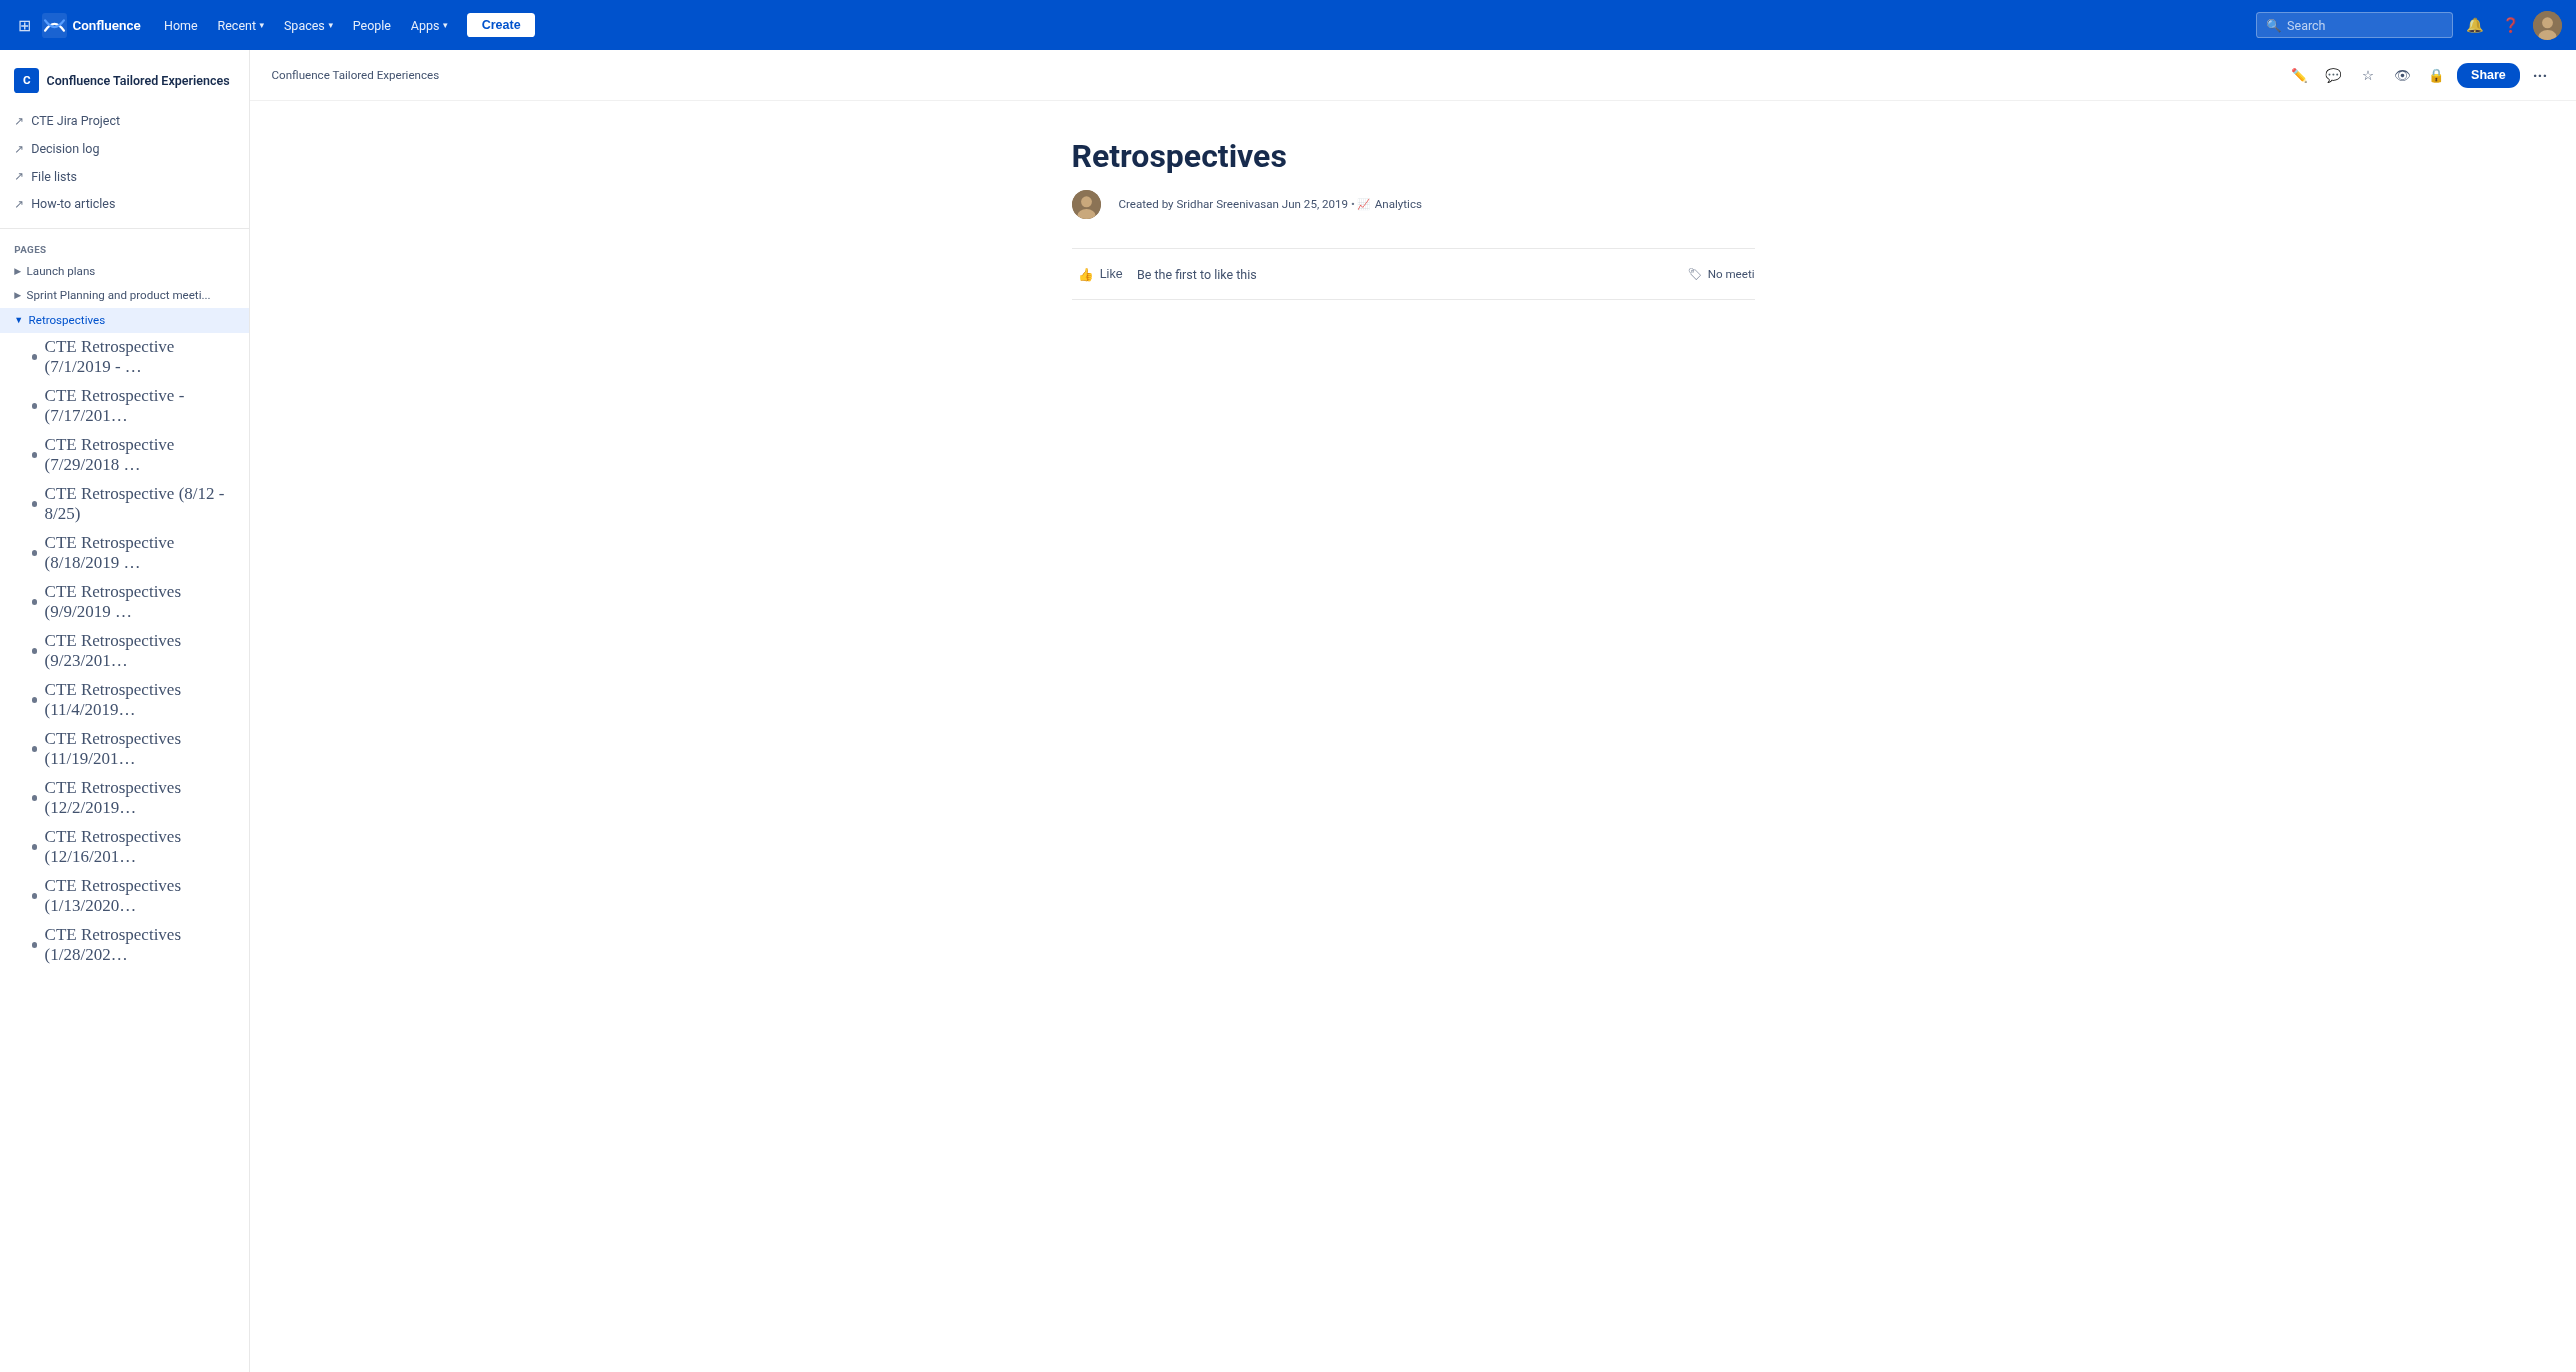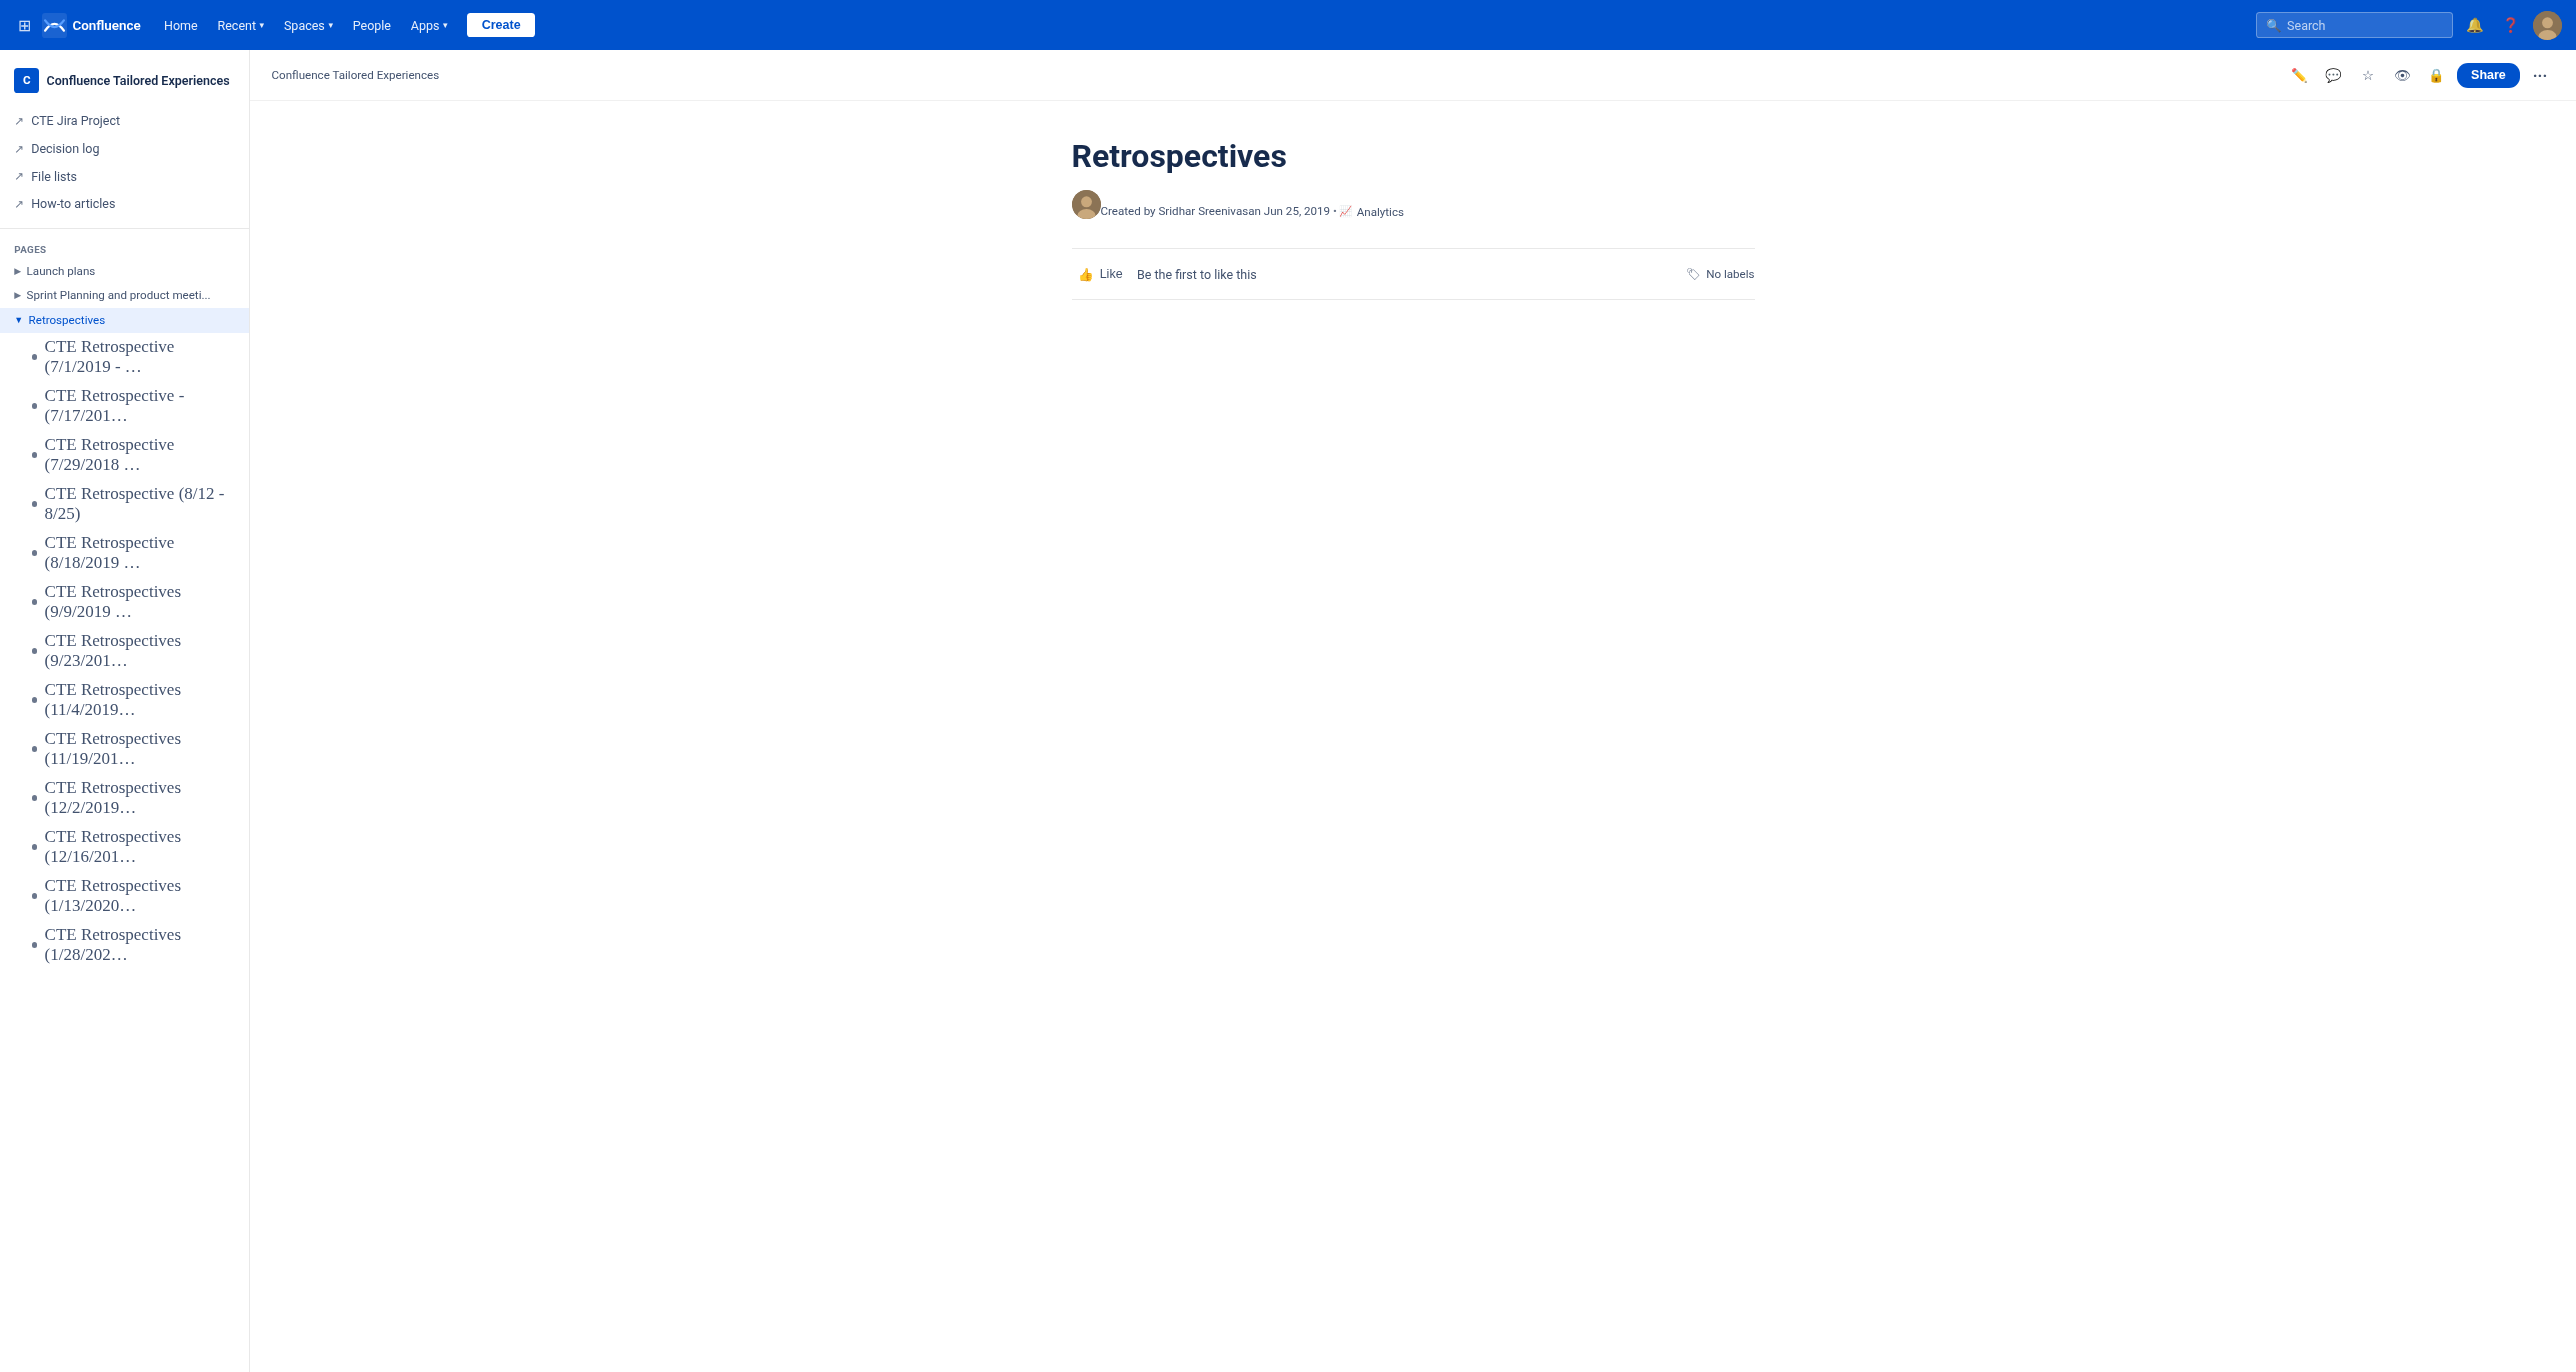--- a/index.html
+++ b/index.html
@@ -186,21 +186,21 @@
     }
 
     
     .page-body { max-width: 769px; margin: 0 auto; padding: 36px 43px; }
     .page-title {
       font-size: 32px;
       font-weight: 700;
       color: #172b4d;
       margin-bottom: 14.3px;
     }
-    .page-meta { display: flex; align-items: flex-end; gap: 0; margin-bottom: 29px; }
+    .page-meta { display: flex; align-items: center; gap: 18px; margin-bottom: 29px; }
     .meta-avatar {
       width: 29px; height: 29px;
       border-radius: 50%;
       background: #8B7355;
       flex-shrink: 0;
       overflow: hidden;
       display: flex; align-items: center; justify-content: center;
     }
     .meta-info { font-size: 11.6px; color: #42526e; }
     .meta-dot { color: #6b778c; }
@@ -442,20 +442,20 @@
       <div class="like-row">
         <div class="like-left">
           <button class="like-btn">
             <span>👍</span>
             <span>Like</span>
           </button>
           <span class="like-text">Be the first to like this</span>
         </div>
         <div class="no-labels">
           <span class="label-tag-icon">🏷</span>
-          <span>No labels</span>
+          <span>No meeti</span>
         </div>
       </div>
 
     </div>
   </main>
 </div>
 
 
 </body></html>

